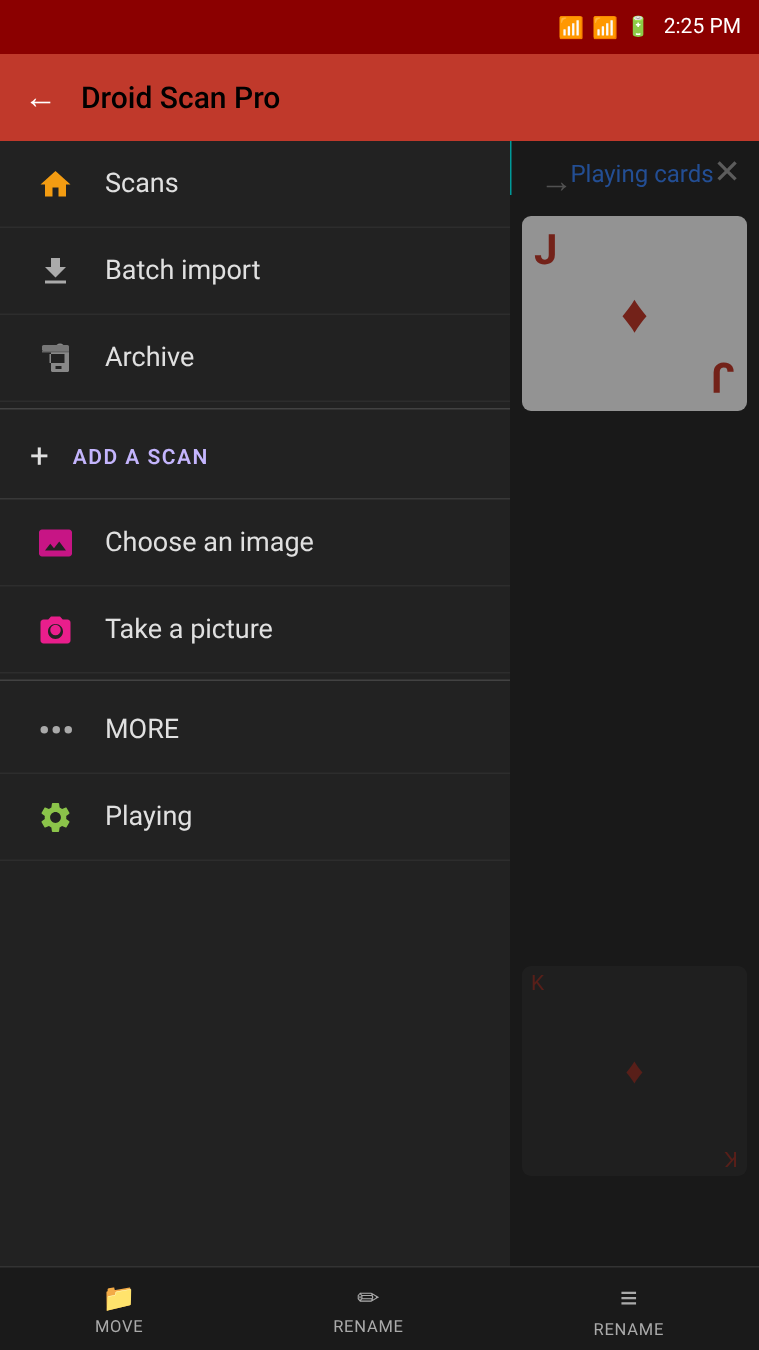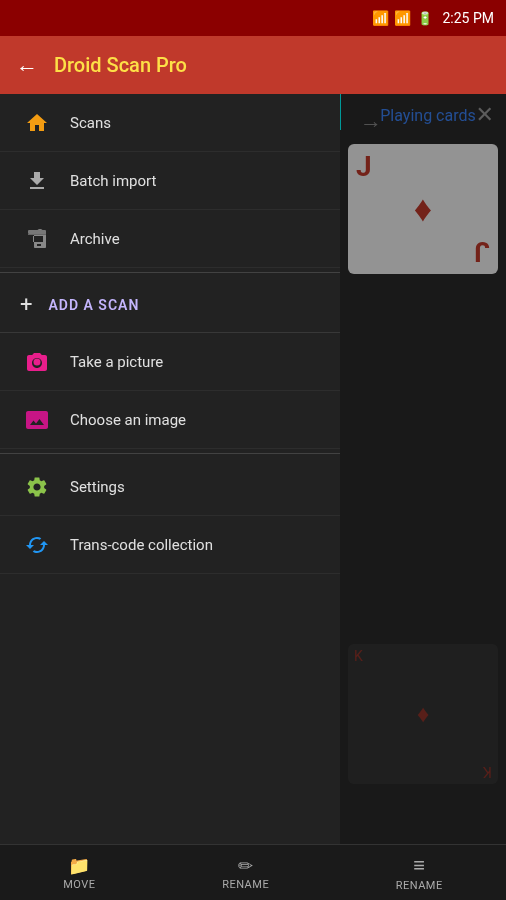--- a/index.html
+++ b/index.html
@@ -44,21 +44,21 @@
       align-items: center;
       padding: 0 16px;
       gap: 16px;
     }
     .toolbar-back {
       color: white;
       font-size: 22px;
       cursor: pointer;
     }
     .toolbar-title {
-      color: #fde047;
+      color: #000000;
       font-size: 20px;
       font-weight: 500;
     }
 
     
     .main-content {
       width: 100%;
       height: calc(900px - 36px - 58px - 56px);
       background: #2a2a2a;
       position: relative;
@@ -141,21 +141,21 @@
       display: flex;
       align-items: center;
       justify-content: center;
       font-size: 20px;
       margin-right: 16px;
       flex-shrink: 0;
     }
 
     .drawer-item-label {
       color: #e0e0e0;
-      font-size: 15px;
+      font-size: 18px;
       font-weight: 400;
     }
 
     .drawer-divider {
       height: 1px;
       background: rgba(255,255,255,0.15);
       margin: 4px 0;
     }
 
     .add-scan-item {
@@ -354,59 +354,59 @@
 
     <div class="drawer-divider"></div>
 
     <div class="add-scan-item">
       <span class="add-icon">+</span>
       <span class="add-scan-label">ADD A SCAN</span>
     </div>
 
     <div class="drawer-item">
       <div class="drawer-item-icon">
+        <svg width="24" height="24" viewBox="0 0 24 24" fill="#c71585">
+          <path d="M21 3H3c-1.1 0-2 .9-2 2v14c0 1.1.9 2 2 2h18c1.1 0 2-.9 2-2V5c0-1.1-.9-2-2-2zM5 17l3.5-4.5 2.5 3.01L14.5 11l4.5 6H5z"></path>
+        </svg>
+      </div>
+      <span class="drawer-item-label">Choose an image</span>
+    </div>
+
+    <div class="drawer-item">
+      <div class="drawer-item-icon">
         <svg width="24" height="24" viewBox="0 0 24 24" fill="#e91e8c">
           <circle cx="12" cy="12" r="3.5"></circle>
           <path d="M9 3L7.17 5H4c-1.1 0-2 .9-2 2v12c0 1.1.9 2 2 2h16c1.1 0 2-.9 2-2V7c0-1.1-.9-2-2-2h-3.17L15 3H9zm3 15c-2.76 0-5-2.24-5-5s2.24-5 5-5 5 2.24 5 5-2.24 5-5 5z"></path>
         </svg>
       </div>
       <span class="drawer-item-label">Take a picture</span>
     </div>
 
-    <div class="drawer-item">
-      <div class="drawer-item-icon">
-        <svg width="24" height="24" viewBox="0 0 24 24" fill="#c71585">
-          <path d="M21 3H3c-1.1 0-2 .9-2 2v14c0 1.1.9 2 2 2h18c1.1 0 2-.9 2-2V5c0-1.1-.9-2-2-2zM5 17l3.5-4.5 2.5 3.01L14.5 11l4.5 6H5z"></path>
-        </svg>
-      </div>
-      <span class="drawer-item-label">Choose an image</span>
-    </div>
-
     <div class="drawer-divider"></div>
 
+    <div class="drawer-item">
+      <div class="drawer-item-icon" style="display:flex;gap:3px;align-items:center;">
+        <span style="width:5px;height:5px;background:#aaa;border-radius:50%;"></span>
+        <span style="width:5px;height:5px;background:#aaa;border-radius:50%;"></span>
+        <span style="width:5px;height:5px;background:#aaa;border-radius:50%;"></span>
+      </div>
+      <span class="drawer-item-label">MORE</span>
+    </div>
 
     <div class="drawer-item">
       <div class="drawer-item-icon">
         <svg width="24" height="24" viewBox="0 0 24 24" fill="#8BC34A">
           <path d="M19.14 12.94c.04-.3.06-.61.06-.94 0-.32-.02-.64-.07-.94l2.03-1.58c.18-.14.23-.41.12-.61l-1.92-3.32c-.12-.22-.37-.29-.59-.22l-2.39.96c-.5-.38-1.03-.7-1.62-.94l-.36-2.54c-.04-.24-.24-.41-.48-.41h-3.84c-.24 0-.43.17-.47.41l-.36 2.54c-.59.24-1.13.57-1.62.94l-2.39-.96c-.22-.08-.47 0-.59.22L2.74 8.87c-.12.21-.08.47.12.61l2.03 1.58c-.05.3-.09.63-.09.94s.02.64.07.94l-2.03 1.58c-.18.14-.23.41-.12.61l1.92 3.32c.12.22.37.29.59.22l2.39-.96c.5.38 1.03.7 1.62.94l.36 2.54c.05.24.24.41.48.41h3.84c.24 0 .44-.17.47-.41l.36-2.54c.59-.24 1.13-.56 1.62-.94l2.39.96c.22.08.47 0 .59-.22l1.92-3.32c.12-.22.07-.47-.12-.61l-2.01-1.58zM12 15.6c-1.98 0-3.6-1.62-3.6-3.6s1.62-3.6 3.6-3.6 3.6 1.62 3.6 3.6-1.62 3.6-3.6 3.6z"></path>
         </svg>
       </div>
-      <span class="drawer-item-label">Settings</span>
-    </div>
-
-
-
-    <div class="drawer-item">
-      <div class="drawer-item-icon">
-        <svg width="24" height="24" viewBox="0 0 24 24" fill="#2196F3">
-          <path d="M19 8l-4 4h3c0 3.31-2.69 6-6 6-1.01 0-1.97-.25-2.8-.7l-1.46 1.46C8.97 19.54 10.43 20 12 20c4.42 0 8-3.58 8-8h3l-4-4zM6 12c0-3.31 2.69-6 6-6 1.01 0 1.97.25 2.8.7l1.46-1.46C15.03 4.46 13.57 4 12 4c-4.42 0-8 3.58-8 8H1l4 4 4-4H6z"></path>
-        </svg>
-      </div>
-      <span class="drawer-item-label">Trans-code collection</span>
-    </div>
+      <span class="drawer-item-label">Playing</span>
+    </div>
+
+
+
 
   </div>
 </div>
 
 <div class="bottom-bar">
   <div class="bottom-btn">
     <span class="bottom-btn-icon">📁</span>
     <span class="bottom-btn-label">MOVE</span>
   </div>
   <div class="bottom-btn">

